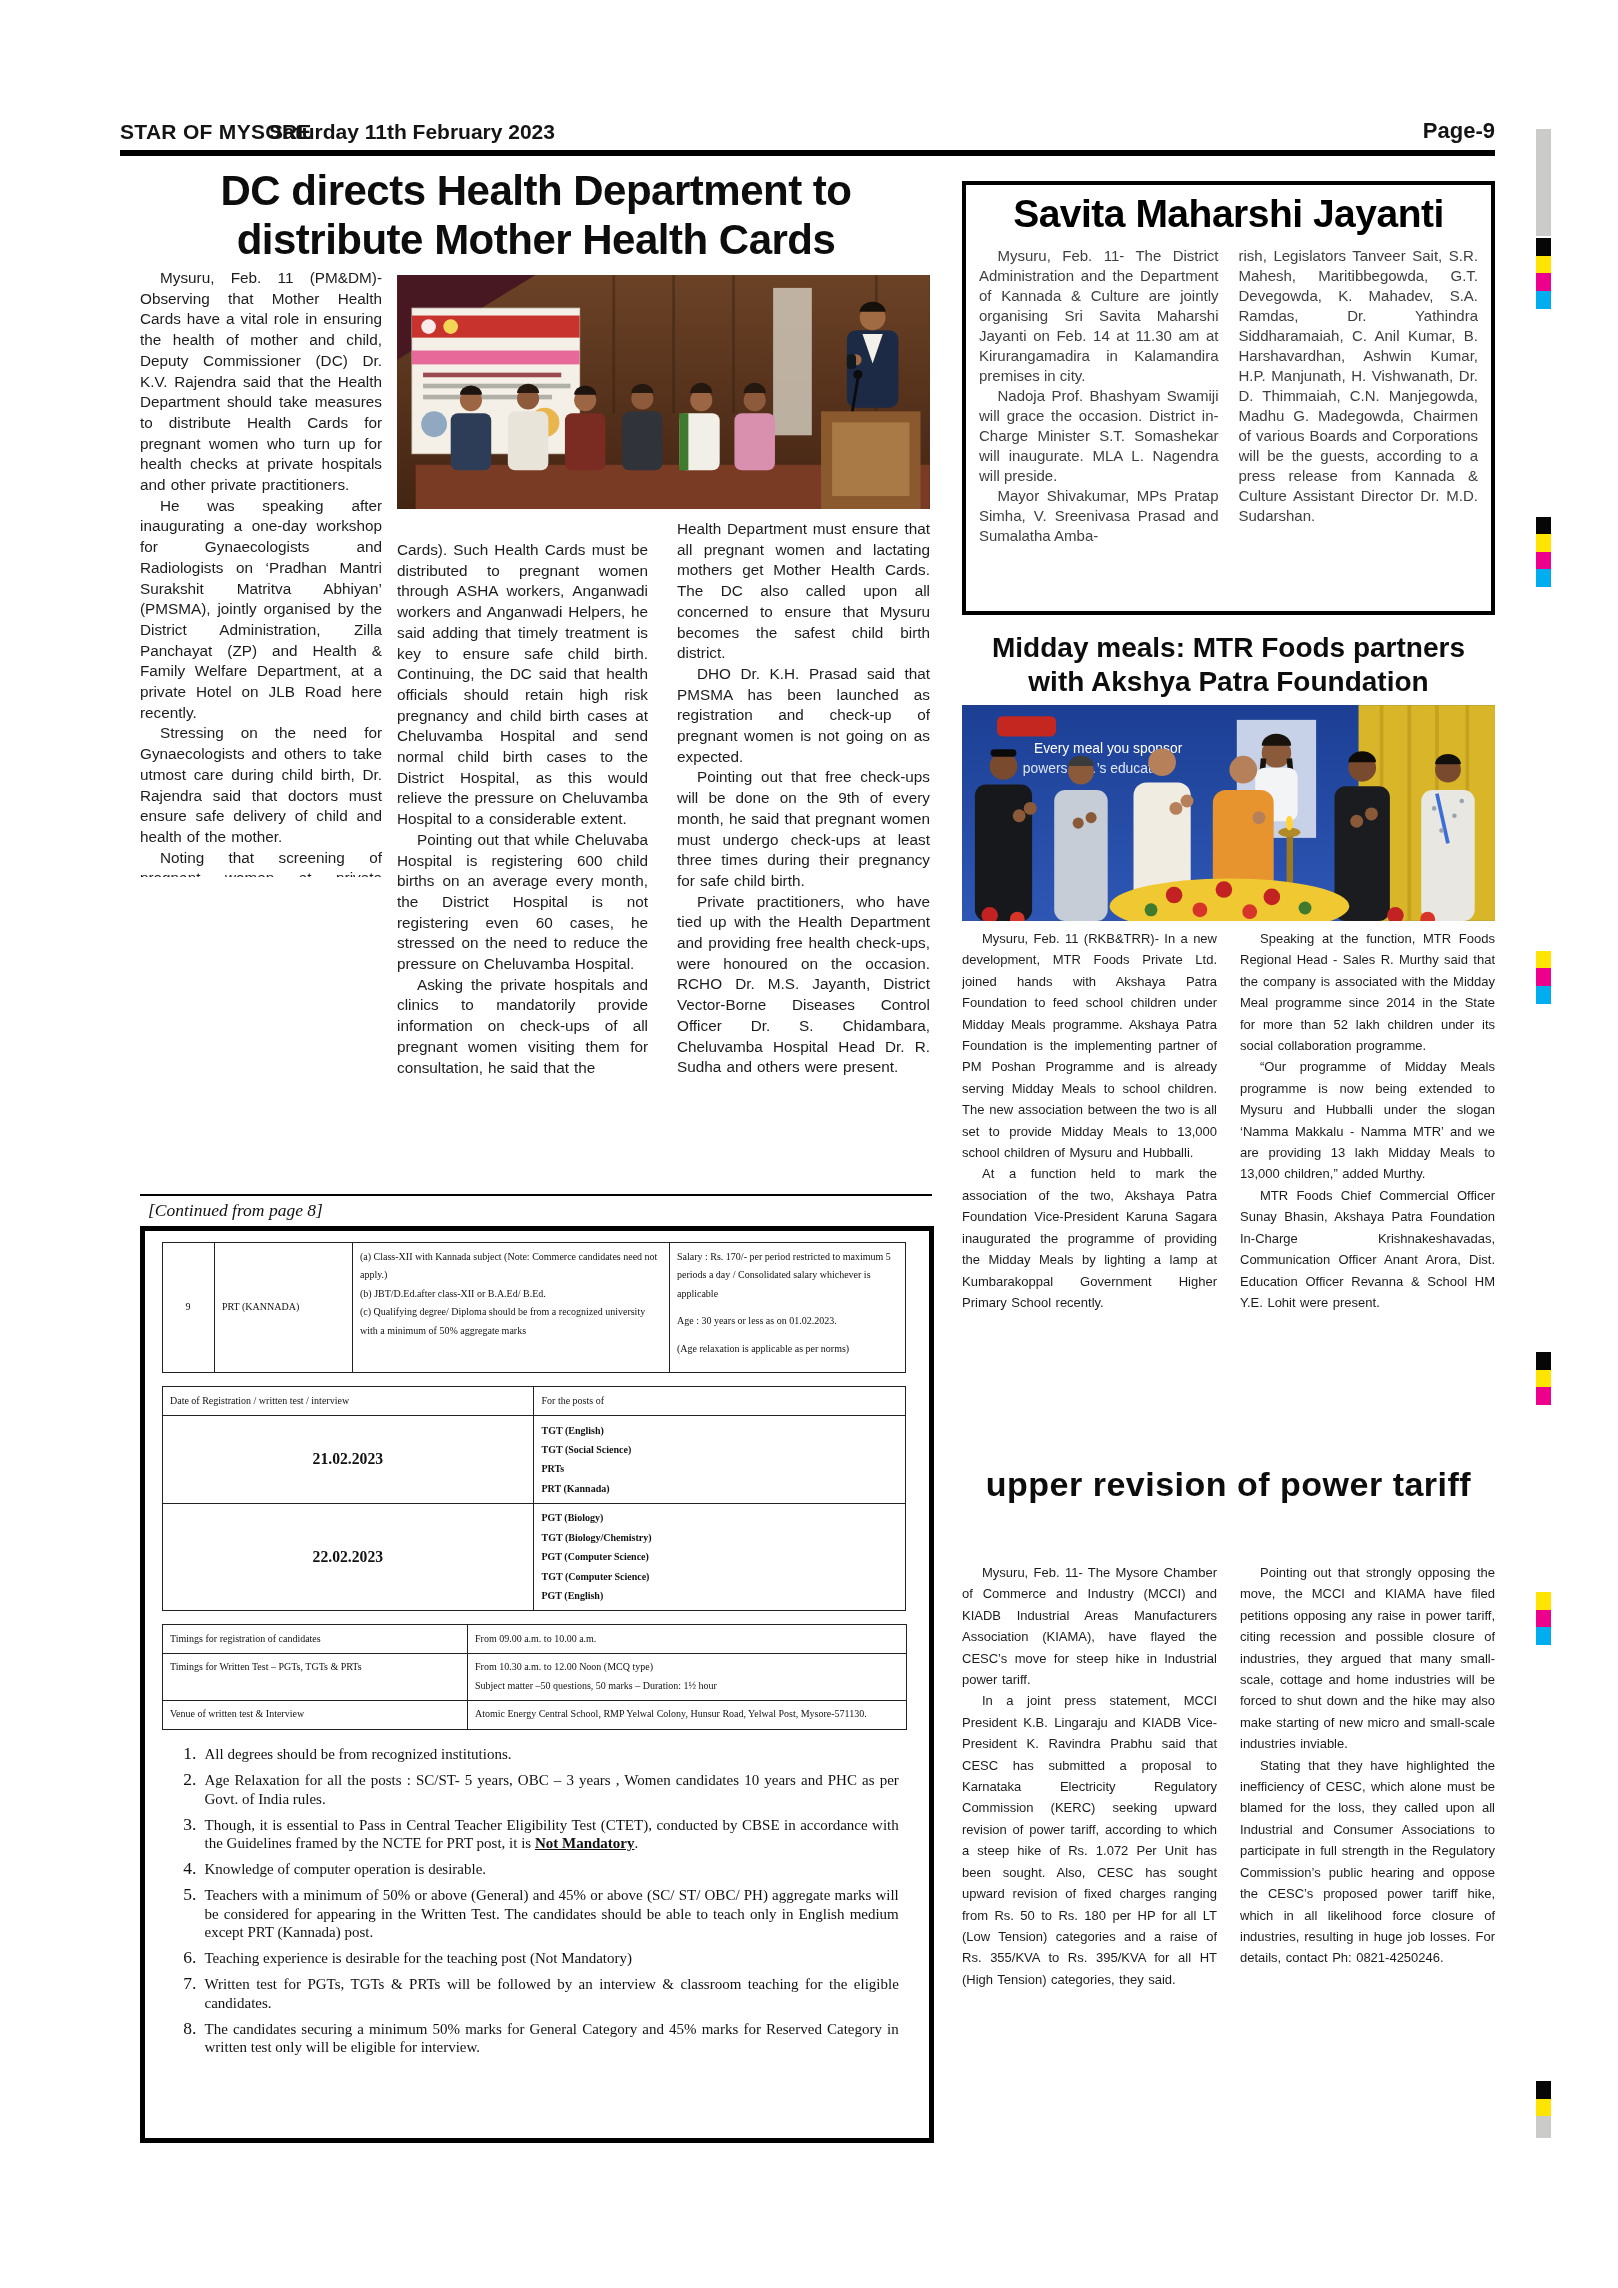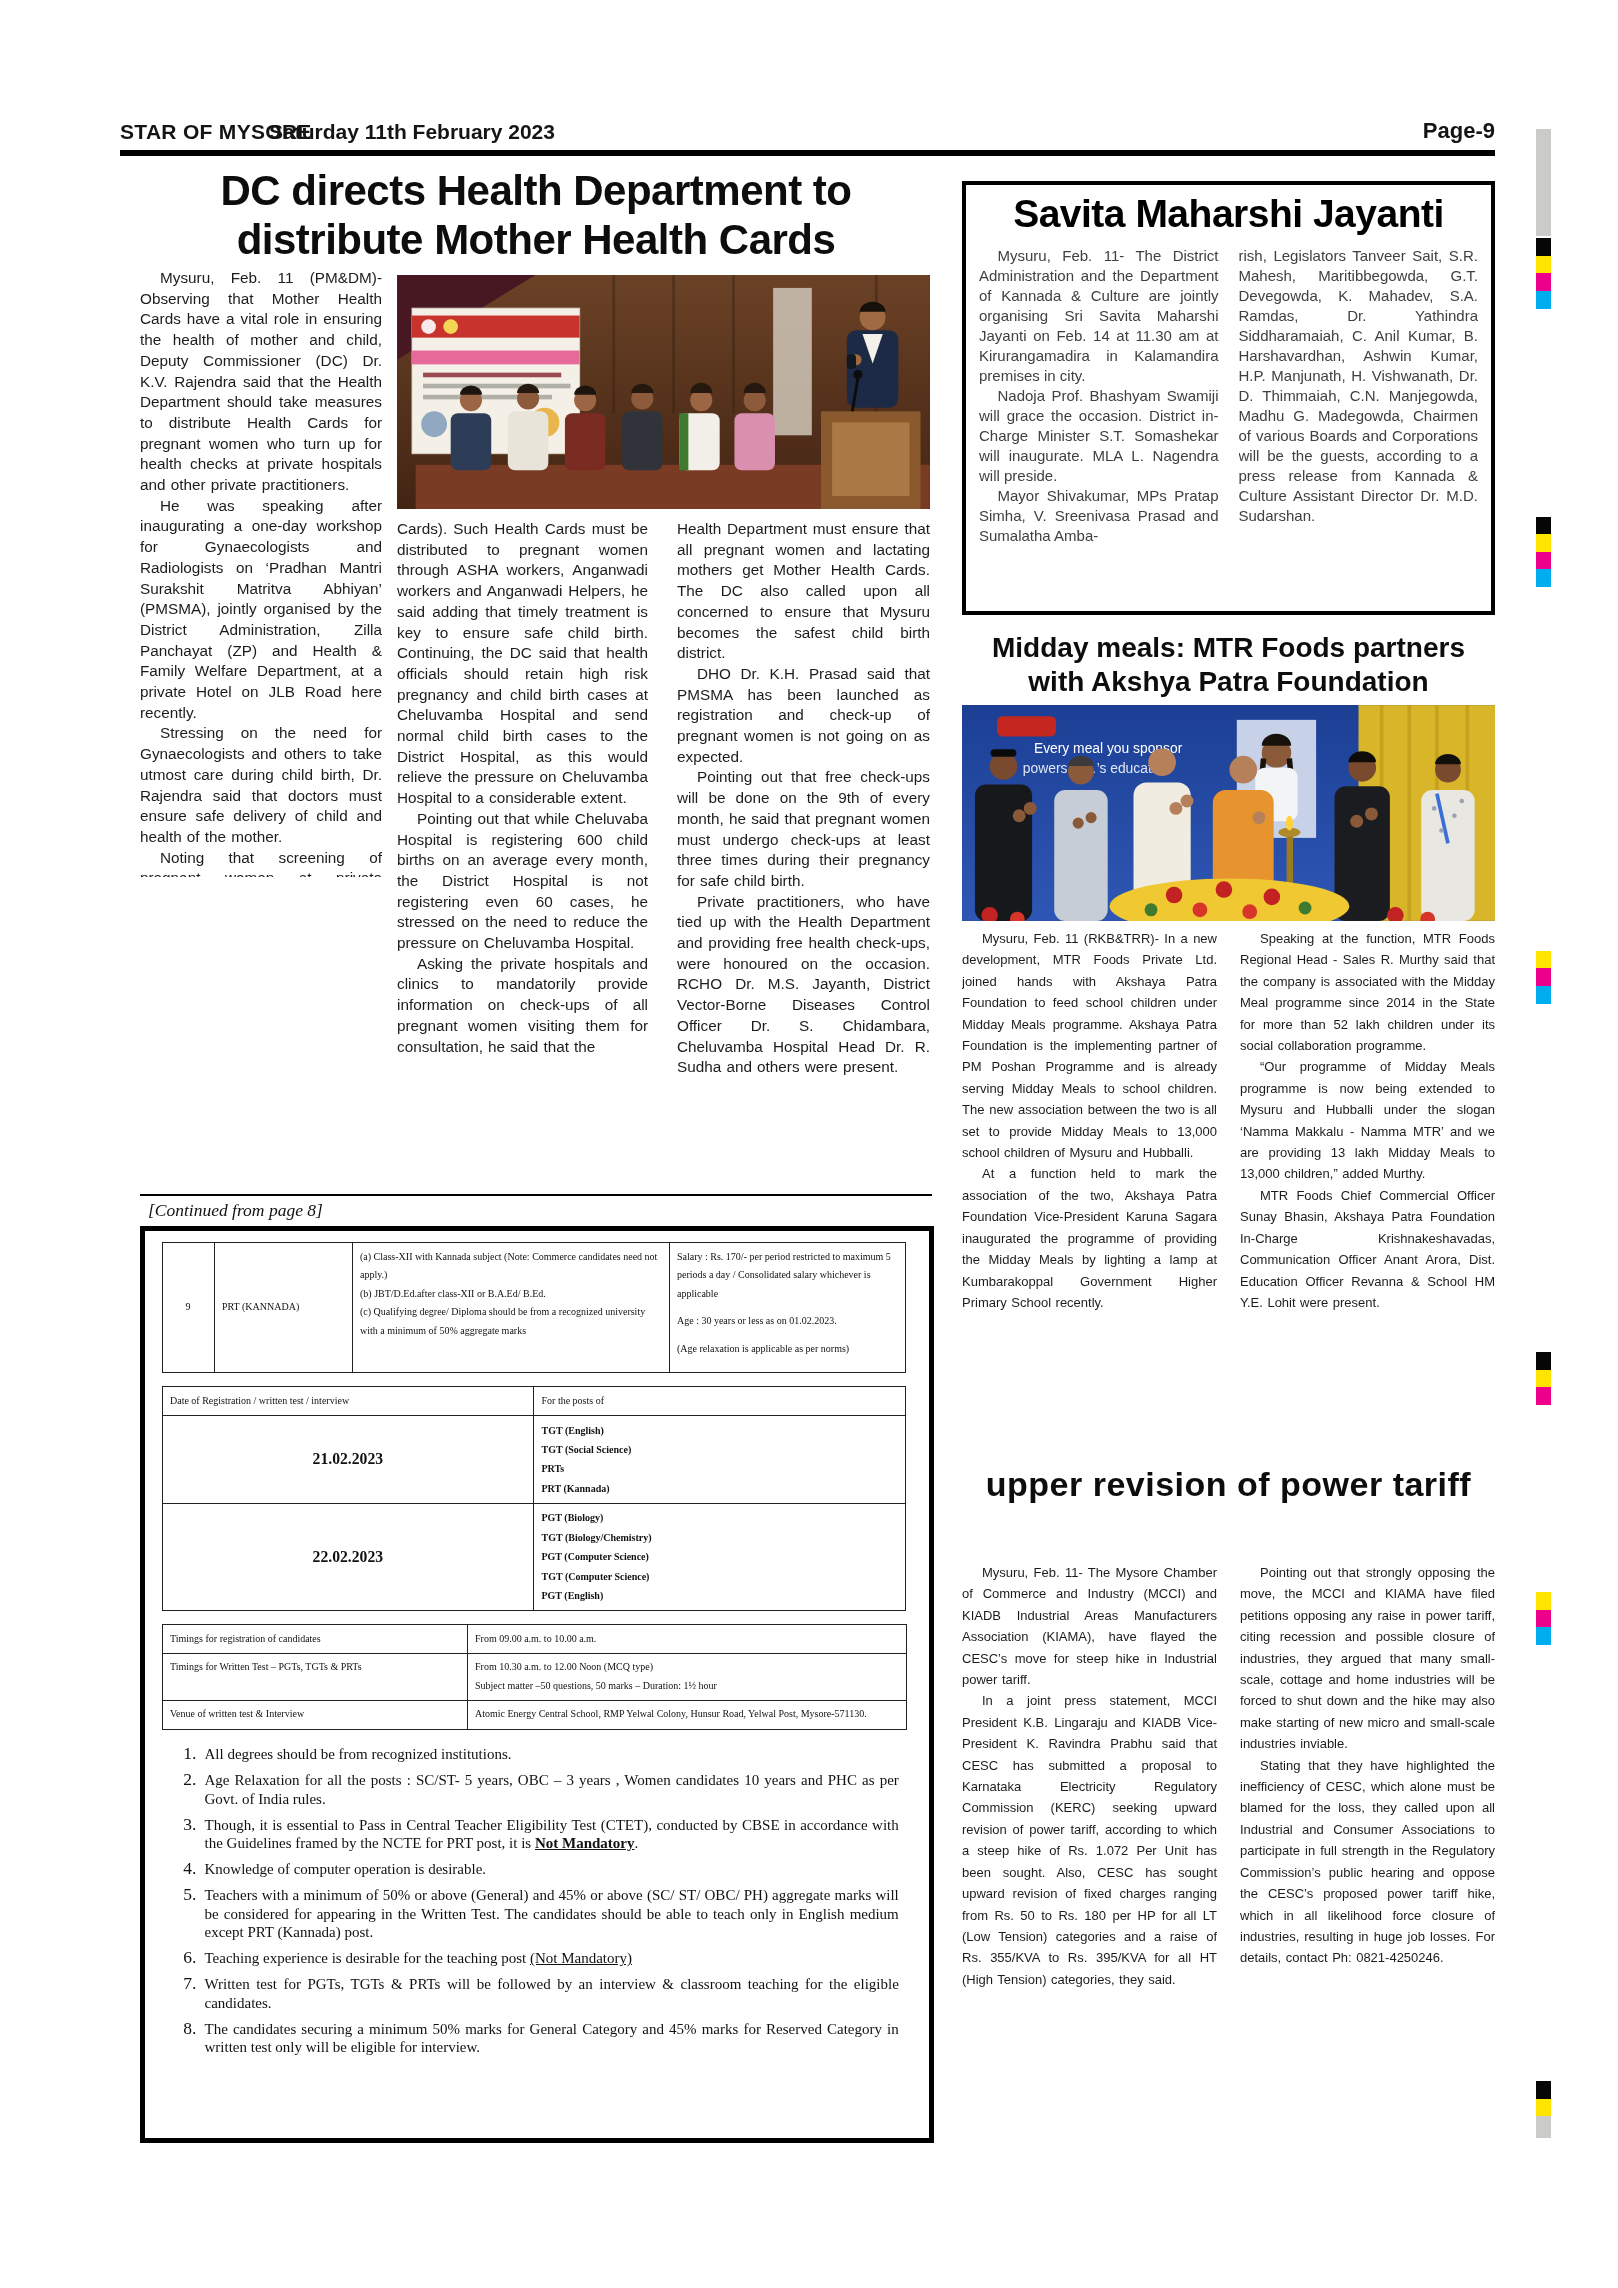--- a/index.html
+++ b/index.html
@@ -165,21 +165,21 @@
     </g>
   </svg>
 </div>
 
 <div class="ncol" style="left:140px;top:268px;width:242px;height:609px">
     <p>Mysuru, Feb. 11 (PM&amp;DM)- Observing that Mother Health Cards have a vital role in ensuring the health of mother and child, Deputy Commissioner (DC) Dr. K.V. Rajendra said that the Health Department should take measures to distribute Health Cards for pregnant women who turn up for health checks at private hospitals and other private practitioners.</p>
     <p>He was speaking after inaugurating a one-day workshop for Gynaecologists and Radiologists on ‘Pradhan Mantri Surakshit Matritva Abhiyan’ (PMSMA), jointly organised by the District Administration, Zilla Panchayat (ZP) and Health &amp; Family Welfare Department, at a private Hotel on JLB Road here recently.</p>
     <p>Stressing on the need for Gynaecologists and others to take utmost care during child birth, Dr. Rajendra said that doctors must ensure safe delivery of child and health of the mother.</p>
     <p>Noting that screening of pregnant women at private hospitals and clinics is not getting registered in the Health Department on a full-scale, the DC said that the Health &amp; Family Welfare Department should take measures to ensure registration of pregnant women and lactating mothers for Mother Cards (Thayi</p>
   </div>
-<div class="ncol cont" style="left:397px;top:519px;width:251px;height:676px">
+<div class="ncol cont" style="left:397px;top:540px;width:251px;height:676px">
     <p>Cards). Such Health Cards must be distributed to pregnant women through ASHA workers, Anganwadi workers and Anganwadi Helpers, he said adding that timely treatment is key to ensure safe child birth. Continuing, the DC said that health officials should retain high risk pregnancy and child birth cases at Cheluvamba Hospital and send normal child birth cases to the District Hospital, as this would relieve the pressure on Cheluvamba Hospital to a considerable extent.</p>
     <p>Pointing out that while Cheluvaba Hospital is registering 600 child births on an average every month, the District Hospital is not registering even 60 cases, he stressed on the need to reduce the pressure on Cheluvamba Hospital.</p>
     <p>Asking the private hospitals and clinics to mandatorily provide information on check-ups of all pregnant women visiting them for consultation, he said that the</p>
   </div>
 <div class="ncol cont" style="left:677px;top:519px;width:253px;height:676px">
     <p>Health Department must ensure that all pregnant women and lactating mothers get Mother Health Cards. The DC also called upon all concerned to ensure that Mysuru becomes the safest child birth district.</p>
     <p>DHO Dr. K.H. Prasad said that PMSMA has been launched as registration and check-up of pregnant women is not going on as expected.</p>
     <p>Pointing out that free check-ups will be done on the 9th of every month, he said that pregnant women must undergo check-ups at least three times during their pregnancy for safe child birth.</p>
     <p>Private practitioners, who have tied up with the Health Department and providing free health check-ups, were honoured on the occasion. RCHO Dr. M.S. Jayanth, District Vector-Borne Diseases Control Officer Dr. S. Chidambara, Cheluvamba Hospital Head Dr. R. Sudha and others were present.</p>
   </div>
@@ -396,21 +396,21 @@
     </tr>
   </tbody>
     </table>
 
   <ol class="cond">
       <li>All degrees should be from  recognized institutions.</li>
       <li>Age Relaxation for all the posts : SC/ST- 5 years, OBC – 3 years , Women  candidates 10 years and PHC  as per  Govt. of India  rules.</li>
       <li><span>Though, it is essential to Pass in Central Teacher Eligibility Test (CTET), conducted by CBSE in accordance with the Guidelines framed by the NCTE  for PRT post,  it is </span><span style="font-weight: 700; text-decoration: underline;">Not Mandatory</span><span>.</span></li>
       <li>Knowledge of computer operation  is desirable.</li>
       <li>Teachers with a minimum of 50% or above (General) and 45% or above (SC/ ST/ OBC/ PH) aggregate marks will be considered for appearing in the Written Test. The candidates should be able to teach only in English medium except PRT (Kannada) post.</li>
-      <li><span>Teaching experience is desirable for the teaching post </span><span style="text-decoration: underline;">(Not Mandatory)</span></li>
+      <li><span>Teaching experience is desirable for the teaching post </span><span style="">(Not Mandatory)</span></li>
       <li>Written test for PGTs, TGTs &amp; PRTs   will be followed by an interview &amp; classroom teaching for the eligible candidates.</li>
       <li>The candidates securing a minimum 50% marks for General Category and 45% marks for Reserved Category in written test only will be eligible for interview.</li>
     </ol>
 
 </div>
 
 <div>
   <div class="pm tall mk-grey" style="top:129px"></div>
   <div class="pm mk-k" style="top:238px"></div>
   <div class="pm mk-y" style="top:256px"></div>

